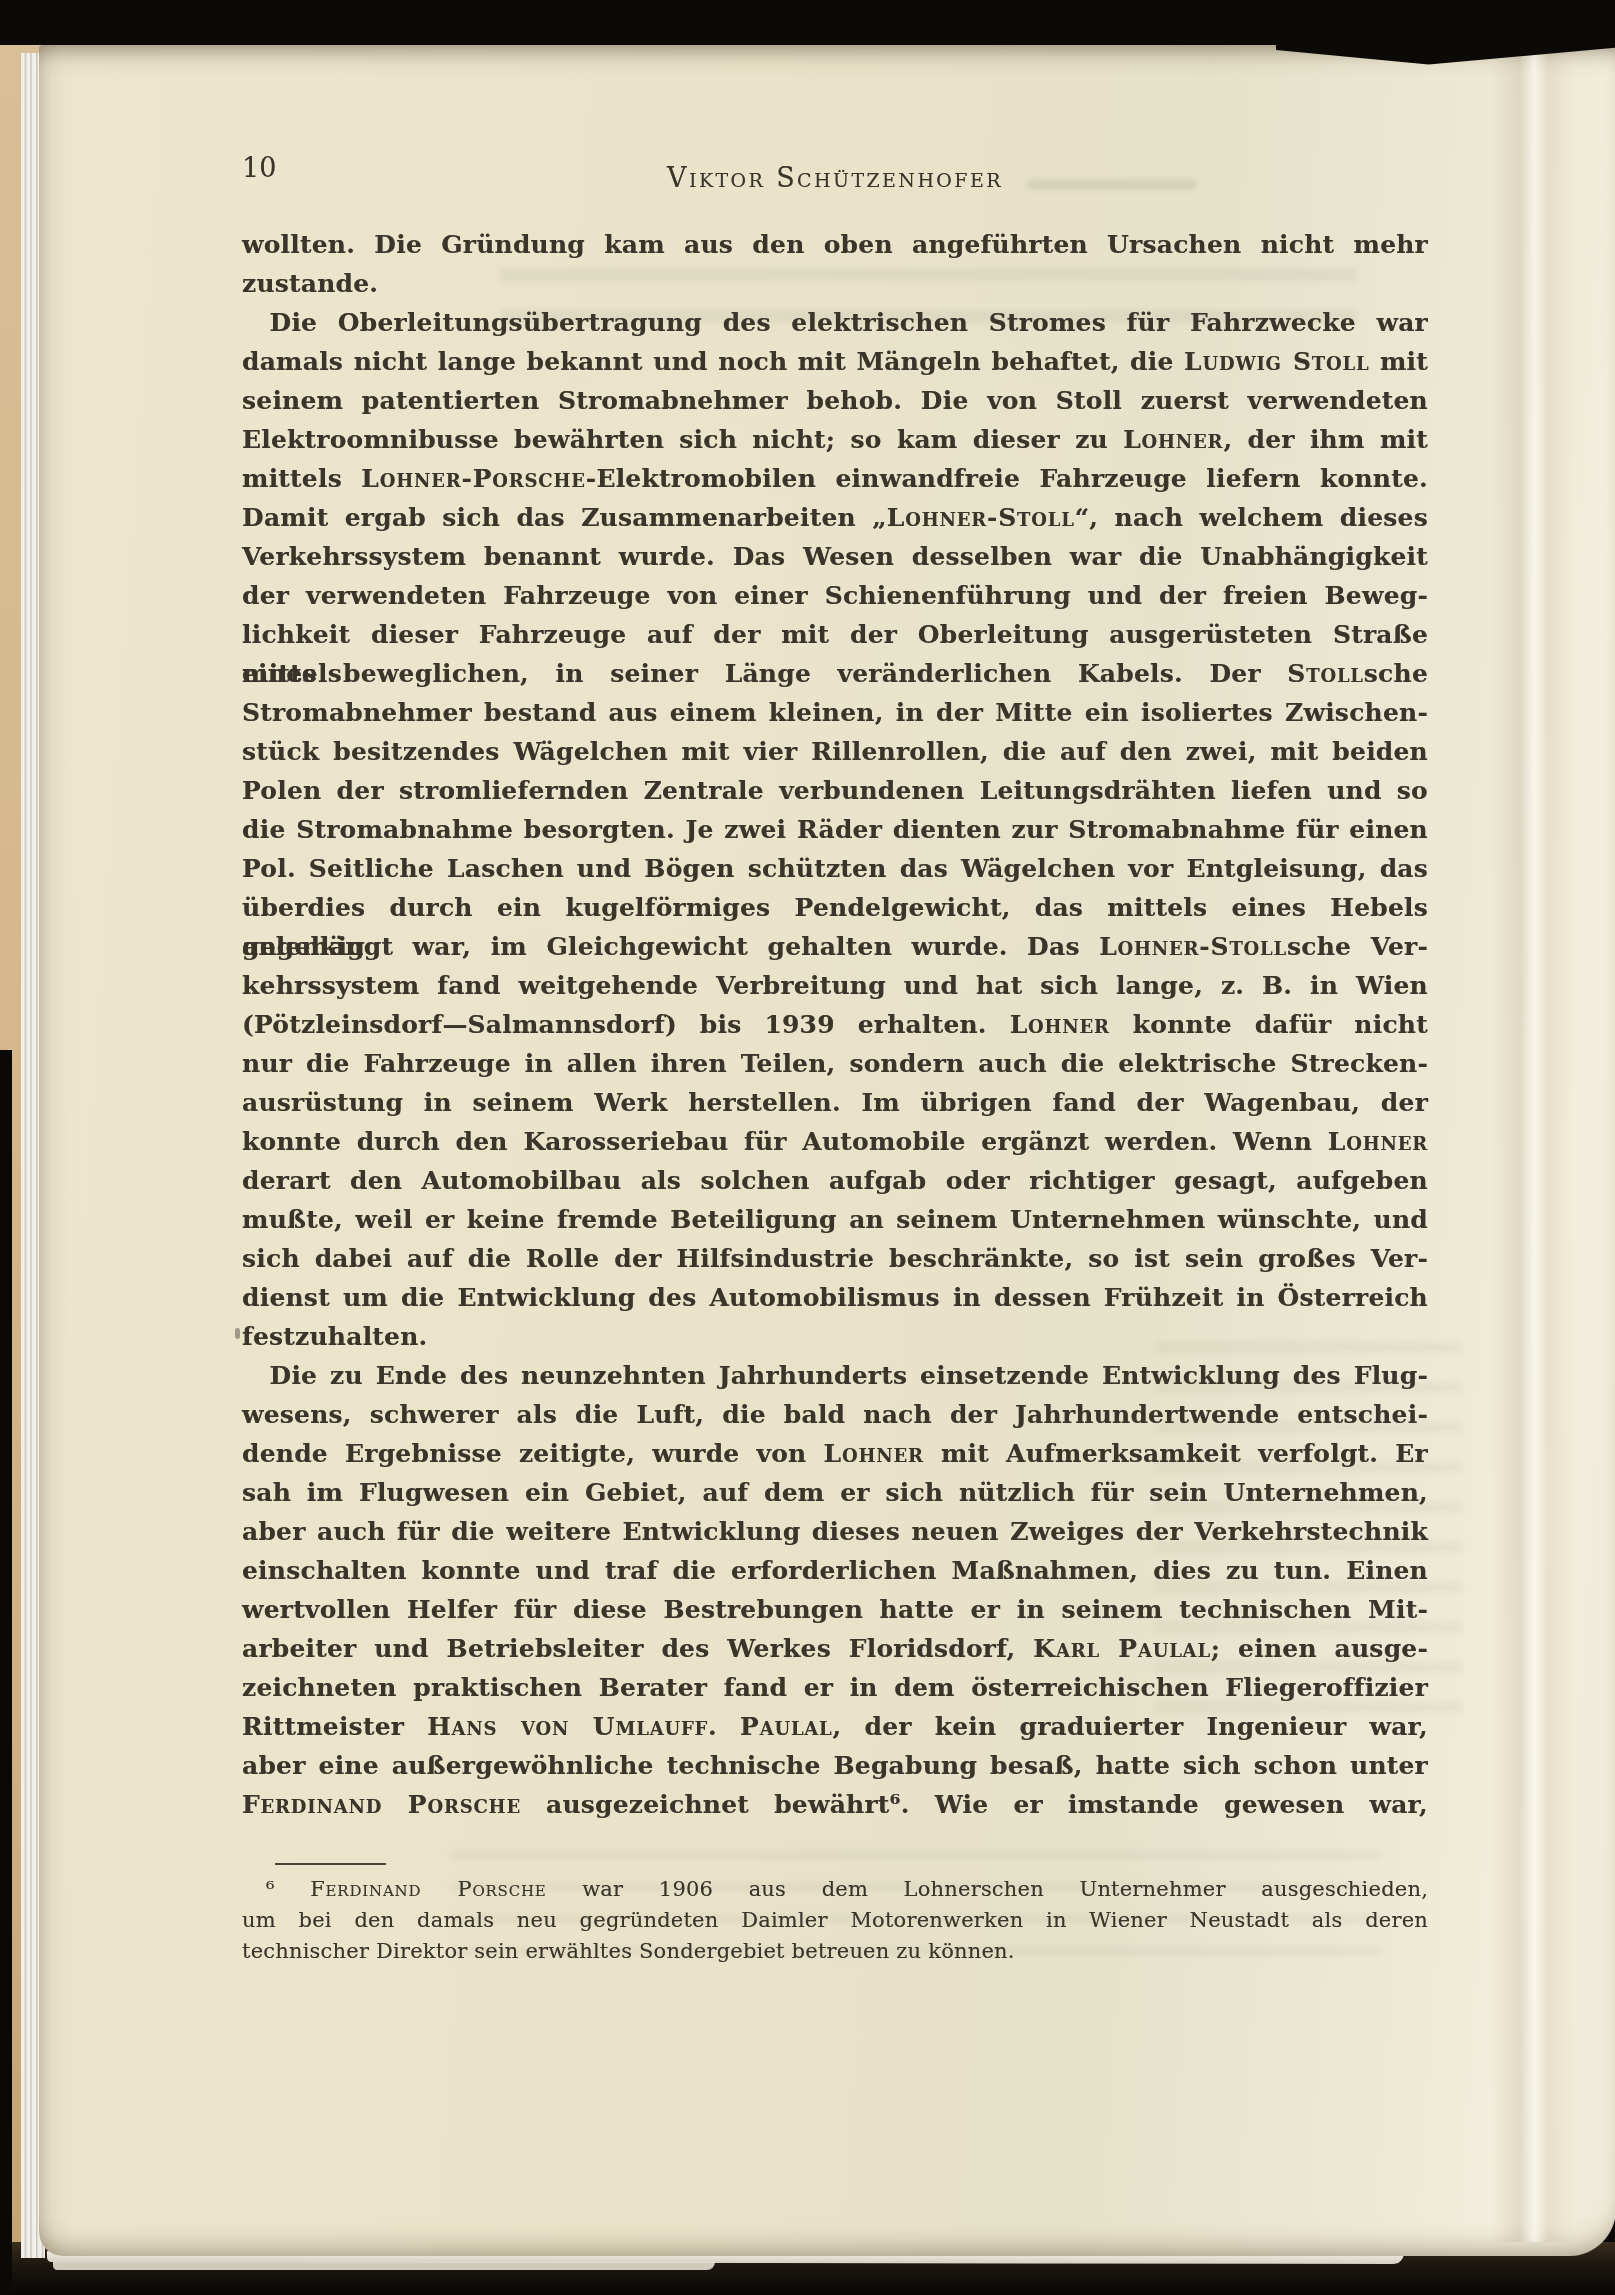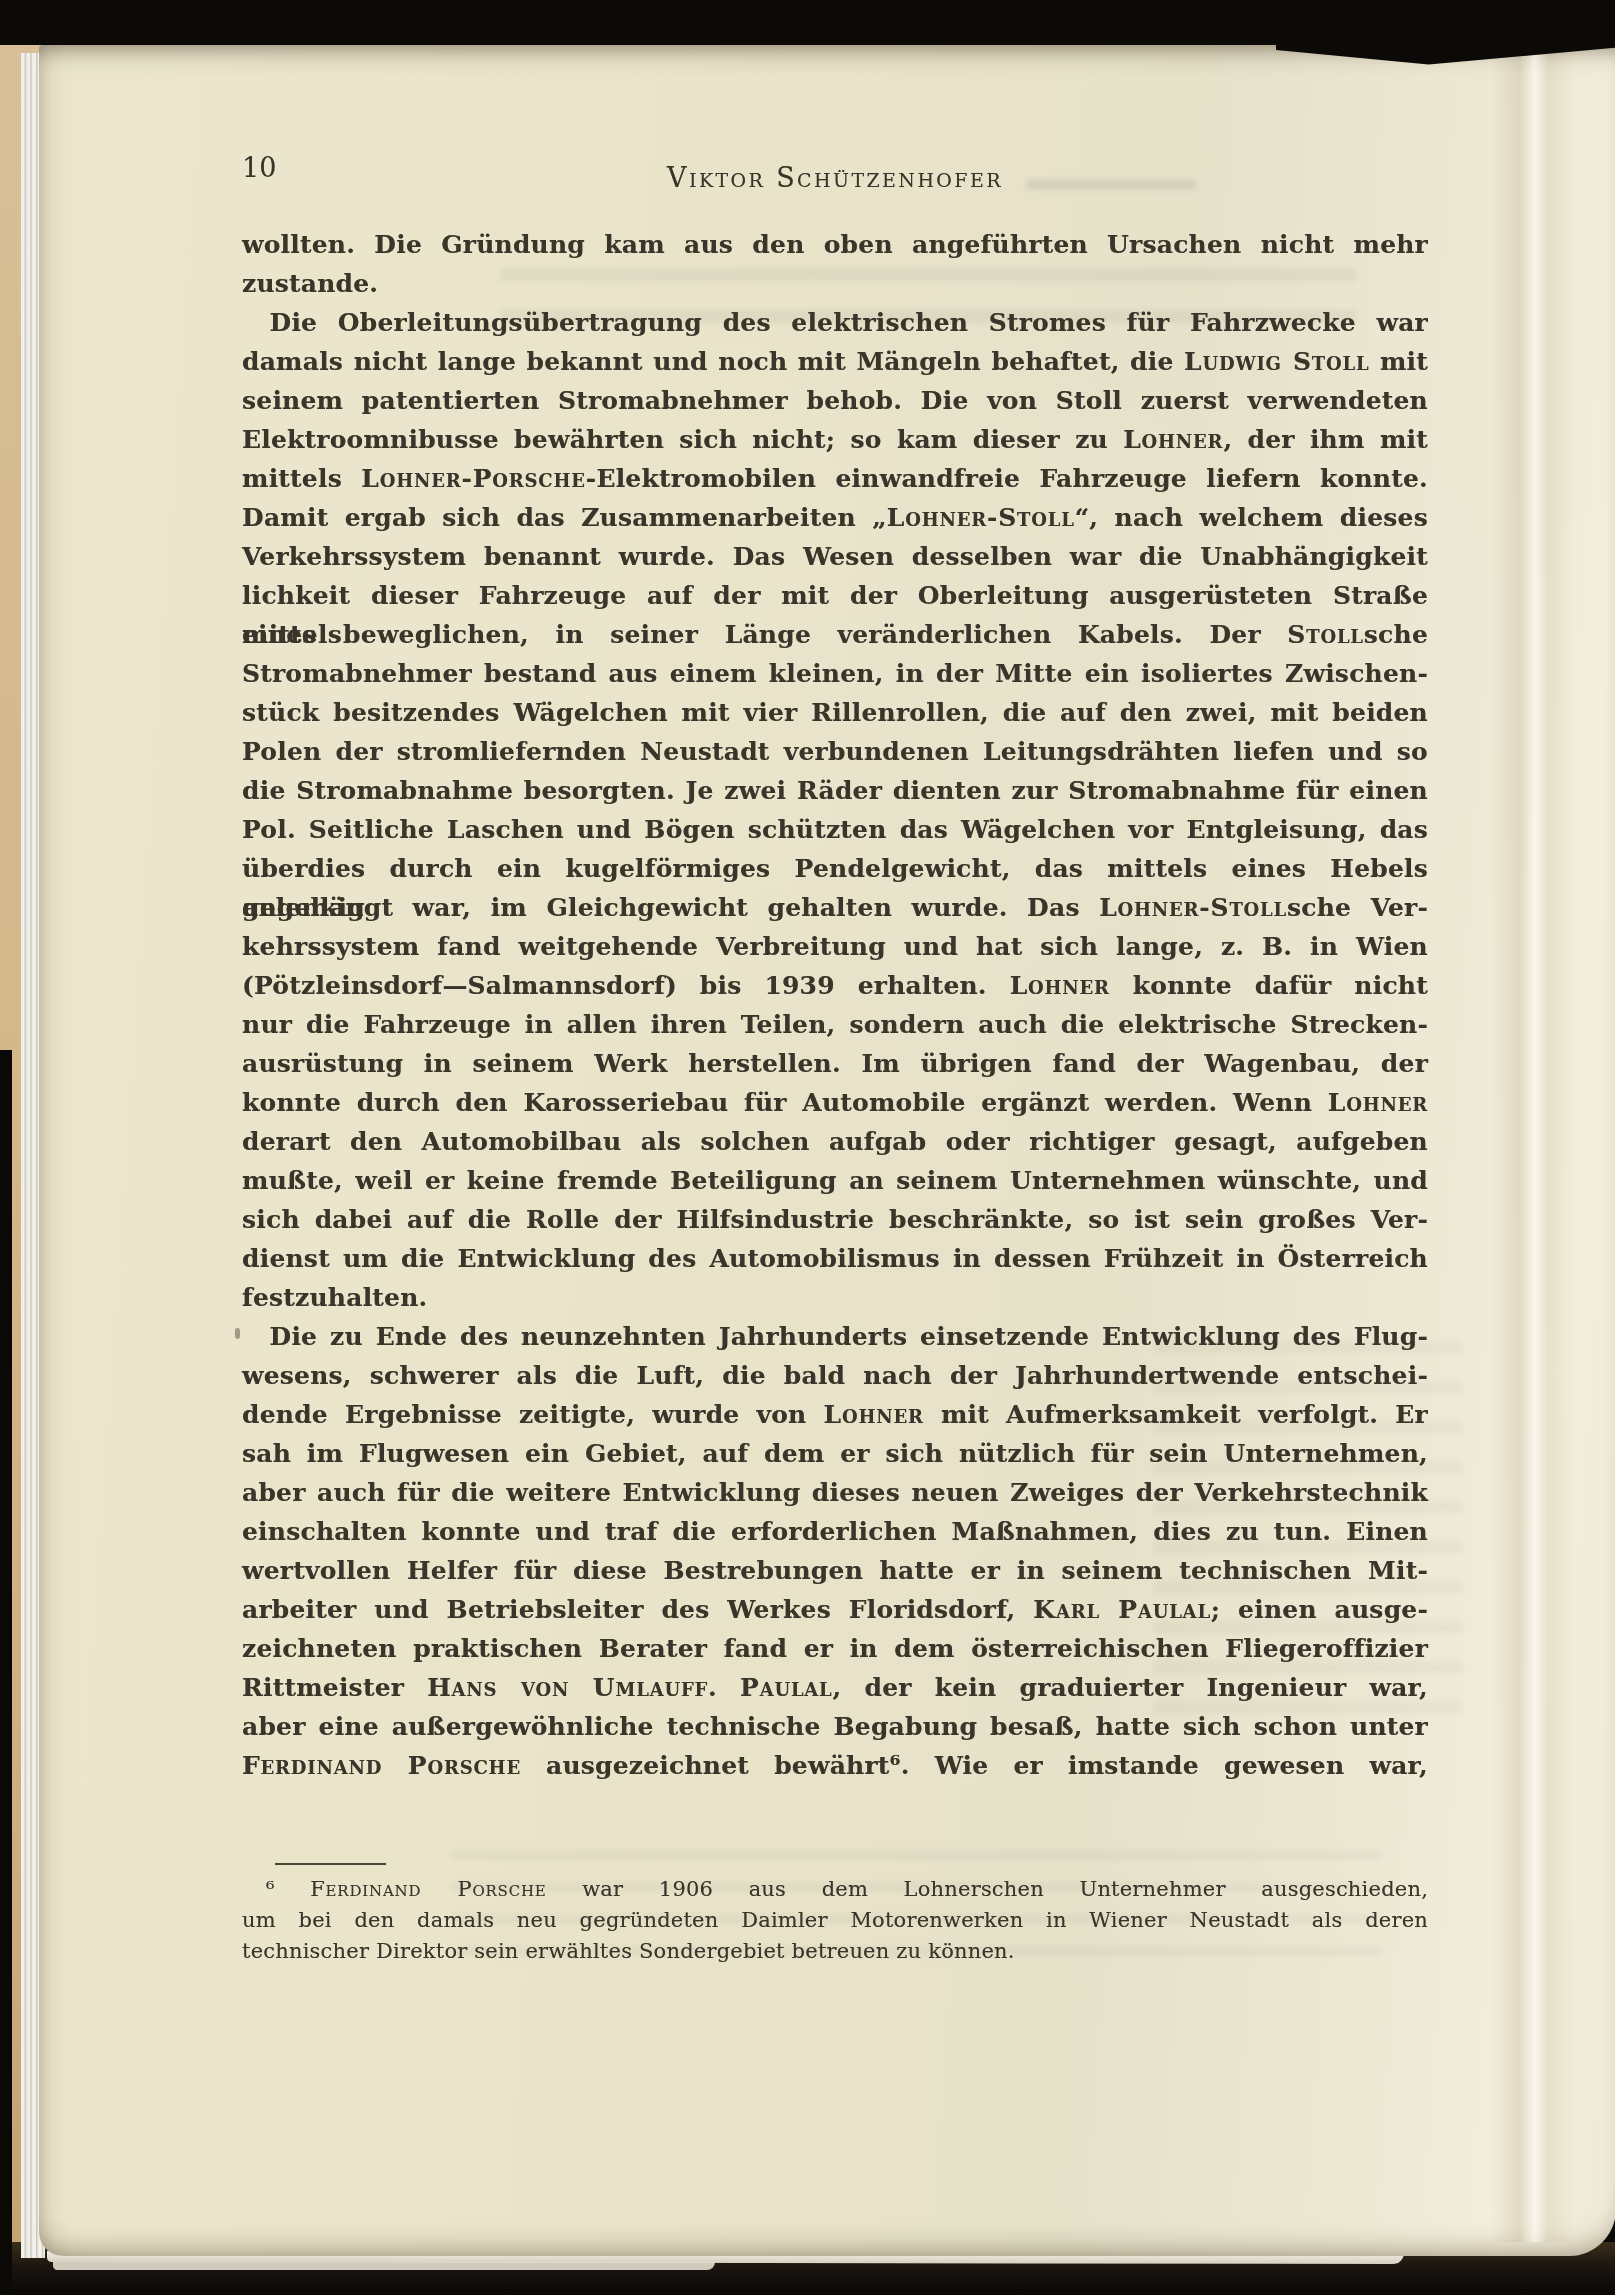--- a/index.html
+++ b/index.html
@@ -90,25 +90,26 @@
 <div class="body-block ink" id="body-block">
     <div class="line"><span>wollten. Die Gründung kam aus den oben angeführten Ursachen nicht mehr</span></div>
     <div class="line end"><span>zustande.</span></div>
     <div class="line indent"><span>Die Oberleitungsübertragung des elektrischen Stromes für Fahrzwecke war</span></div>
     <div class="line"><span>damals nicht lange bekannt und noch mit Mängeln behaftet, die </span><span class="sc">Ludwig Stoll</span><span> mit</span></div>
     <div class="line"><span>seinem patentierten Stromabnehmer behob. Die von Stoll zuerst verwendeten</span></div>
     <div class="line"><span>Elektroomnibusse bewährten sich nicht; so kam dieser zu </span><span class="sc">Lohner</span><span>, der ihm mit</span></div>
     <div class="line"><span>mittels </span><span class="sc">Lohner-Porsche</span><span>-Elektromobilen einwandfreie Fahrzeuge liefern konnte.</span></div>
     <div class="line"><span>Damit ergab sich das Zusammenarbeiten „</span><span class="sc">Lohner-Stoll</span><span>“, nach welchem dieses</span></div>
     <div class="line"><span>Verkehrssystem benannt wurde. Das Wesen desselben war die Unabhängigkeit</span></div>
+    <div class="line"><span>der verwendeten Fahrzeuge von einer Schienenführung und der freien Beweg-</span></div>
     <div class="line"><span>lichkeit dieser Fahrzeuge auf der mit der Oberleitung ausgerüsteten Straße mittels</span></div>
     <div class="line"><span>eines beweglichen, in seiner Länge veränderlichen Kabels. Der </span><span class="sc">Stoll</span><span>sche</span></div>
     <div class="line"><span>Stromabnehmer bestand aus einem kleinen, in der Mitte ein isoliertes Zwischen-</span></div>
     <div class="line"><span>stück besitzendes Wägelchen mit vier Rillenrollen, die auf den zwei, mit beiden</span></div>
-    <div class="line"><span>Polen der stromliefernden Neustadt verbundenen Leitungsdrähten liefen und so</span></div>
+    <div class="line"><span>Polen der stromliefernden Zentrale verbundenen Leitungsdrähten liefen und so</span></div>
     <div class="line"><span>die Stromabnahme besorgten. Je zwei Räder dienten zur Stromabnahme für einen</span></div>
     <div class="line"><span>Pol. Seitliche Laschen und Bögen schützten das Wägelchen vor Entgleisung, das</span></div>
     <div class="line"><span>überdies durch ein kugelförmiges Pendelgewicht, das mittels eines Hebels gelenkig</span></div>
     <div class="line"><span>angehängt war, im Gleichgewicht gehalten wurde. Das </span><span class="sc">Lohner-Stoll</span><span>sche Ver-</span></div>
     <div class="line"><span>kehrssystem fand weitgehende Verbreitung und hat sich lange, z. B. in Wien</span></div>
     <div class="line"><span>(Pötzleinsdorf—Salmannsdorf) bis 1939 erhalten. </span><span class="sc">Lohner</span><span> konnte dafür nicht</span></div>
     <div class="line"><span>nur die Fahrzeuge in allen ihren Teilen, sondern auch die elektrische Strecken-</span></div>
     <div class="line"><span>ausrüstung in seinem Werk herstellen. Im übrigen fand der Wagenbau, der</span></div>
     <div class="line"><span>konnte durch den Karosseriebau für Automobile ergänzt werden. Wenn </span><span class="sc">Lohner</span></div>
     <div class="line"><span>derart den Automobilbau als solchen aufgab oder richtiger gesagt, aufgeben</span></div>

